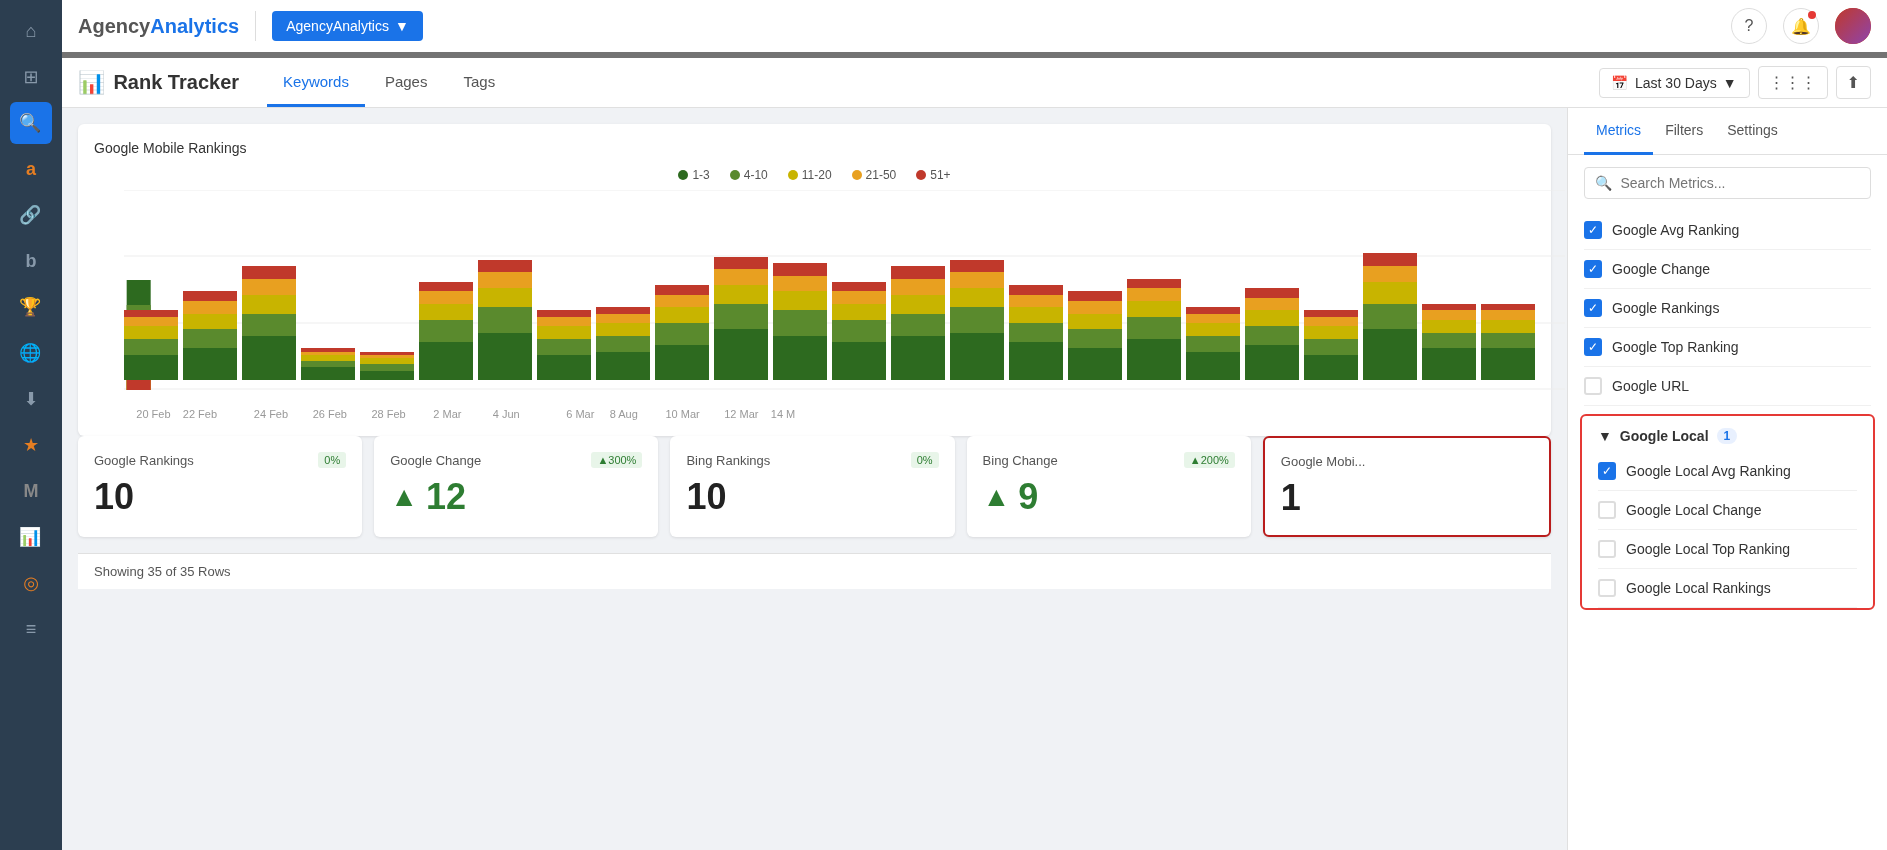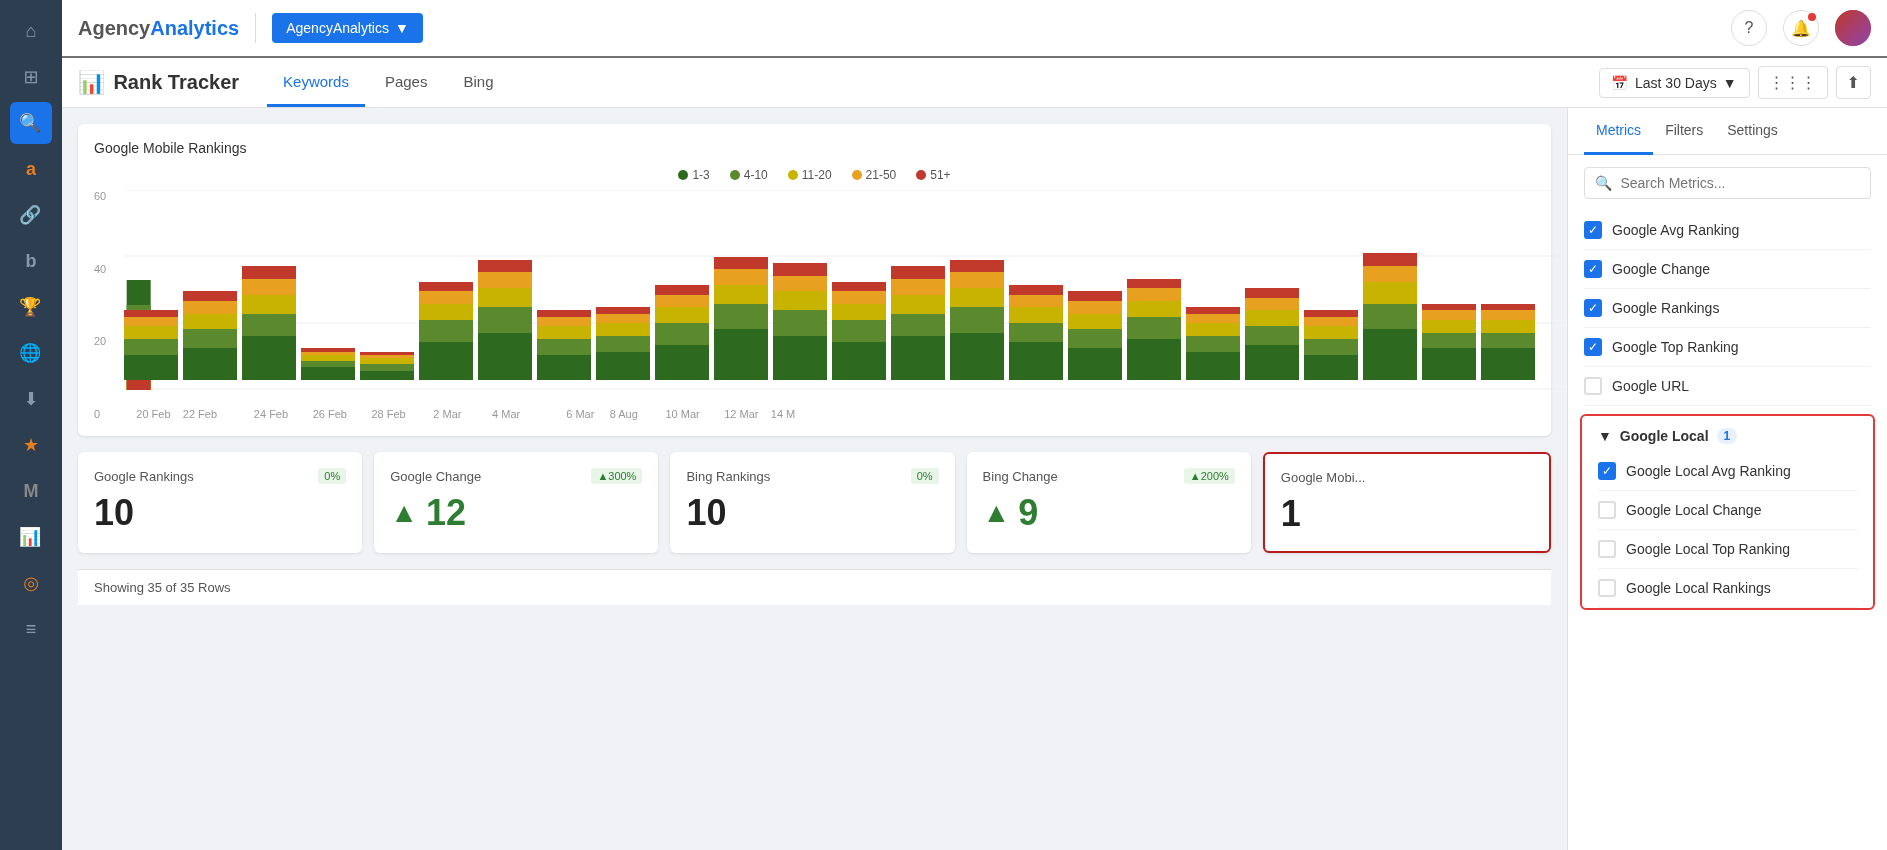--- a/index.html
+++ b/index.html
@@ -35,21 +35,21 @@
       overflow: hidden;
     }
 
     
     .top-nav {
       background: white;
       height: 58px;
       display: flex;
       align-items: center;
       padding: 16px 16px;
-      border-bottom: 2px solid #737373;
+      border-bottom: 6px solid #737373;
       gap: 16px;
     }
     .logo {
       font-size: 20px;
       font-weight: 600;
     }
     .logo span.agency { color: #555; }
     .logo span.analytics { color: #1a73e8; }
     .divider-vertical { width: 1px; height: 30px; background: #ddd; }
     .agency-btn {
@@ -154,21 +154,21 @@
       flex: 1;
       padding: 16px;
       overflow-y: auto;
     }
 
     
     .chart-card {
       background: white;
       border-radius: 6px;
       padding: 16px;
-      margin-bottom: 16px;
+      margin-bottom: 0;
       box-shadow: 0 1px 3px rgba(0,0,0,0.1);
     }
     .chart-title {
       font-size: 14px;
       color: #333;
       margin-bottom: 12px;
     }
     .chart-legend {
       display: flex;
       justify-content: center;
@@ -373,21 +373,21 @@
     </div>
   </div>
 
   <div class="sub-nav">
     <div class="rank-tracker-title">
       <span class="bar-icon">📊</span>
       <span>Rank Tracker</span>
     </div>
     <div class="nav-tab active">Keywords</div>
     <div class="nav-tab">Pages</div>
-    <div class="nav-tab">Bing</div>
+    <div class="nav-tab">Tags</div>
     <div class="sub-nav-right">
       <button class="date-btn">
         <span>📅</span>
         <span>Last 30 Days</span>
         <span>▼</span>
       </button>
       <button class="icon-toolbar-btn">⋮⋮⋮</button>
       <button class="icon-toolbar-btn">⬆</button>
     </div>
   </div>
@@ -604,35 +604,29 @@
               </div>
               <div style="flex: 1 1 0%; display: flex; flex-direction: column; justify-content: flex-end; align-items: stretch; height: 190px; min-width: 0px;">
                 <div style="background: rgb(192, 57, 43); height: 6.33333px; width: 100%;"></div>
                 <div style="background: rgb(232, 160, 32); height: 9.5px; width: 100%;"></div>
                 <div style="background: rgb(200, 180, 0); height: 12.6667px; width: 100%;"></div>
                 <div style="background: rgb(90, 138, 45); height: 15.8333px; width: 100%;"></div>
                 <div style="background: rgb(45, 106, 31); height: 31.6667px; width: 100%;"></div>
               </div>
             </div>
 
-          <div style="position:absolute;left:0;top:0;bottom:0;width:28px;display:flex;flex-direction:column;justify-content:space-between;">
-            <span style="font-size:11px;color:#999;">60</span>
-            <span style="font-size:11px;color:#999;">40</span>
-            <span style="font-size:11px;color:#999;">20</span>
-            <span style="font-size:11px;color:#999;">0</span>
-          </div>
 
           <div style="position:absolute;bottom:0;left:30px;right:0;display:flex;" id="x-labels-container">
               <span style="flex: 1 1 0%; text-align: center; font-size: 11px; color: rgb(153, 153, 153);">20 Feb</span>
               <span style="flex: 1 1 0%; text-align: left; font-size: 11px; color: rgb(153, 153, 153);">22 Feb</span>
               <span style="flex: 1 1 0%; text-align: center; font-size: 11px; color: rgb(153, 153, 153);">24 Feb</span>
               <span style="flex: 1 1 0%; text-align: center; font-size: 11px; color: rgb(153, 153, 153);">26 Feb</span>
               <span style="flex: 1 1 0%; text-align: center; font-size: 11px; color: rgb(153, 153, 153);">28 Feb</span>
               <span style="flex: 1 1 0%; text-align: center; font-size: 11px; color: rgb(153, 153, 153);">2 Mar</span>
-              <span style="flex: 1 1 0%; text-align: center; font-size: 11px; color: rgb(153, 153, 153);">4 Mar</span>
+              <span style="flex: 1 1 0%; text-align: center; font-size: 11px; color: rgb(153, 153, 153);">4 Jun</span>
               <span style="flex: 1 1 0%; text-align: right; font-size: 11px; color: rgb(153, 153, 153);">6 Mar</span>
               <span style="flex: 1 1 0%; text-align: center; font-size: 11px; color: rgb(153, 153, 153);">8 Aug</span>
               <span style="flex: 1 1 0%; text-align: center; font-size: 11px; color: rgb(153, 153, 153);">10 Mar</span>
               <span style="flex: 1 1 0%; text-align: center; font-size: 11px; color: rgb(153, 153, 153);">12 Mar</span>
               <span style="flex: 1 1 0%; font-size: 11px; color: rgb(153, 153, 153);">14 M</span>
               <span style="flex: 1 1 0%;"></span>
               <span style="flex: 1 1 0%;"></span>
               <span style="flex: 1 1 0%;"></span>
               <span style="flex: 1 1 0%;"></span>
               <span style="flex: 1 1 0%;"></span>

